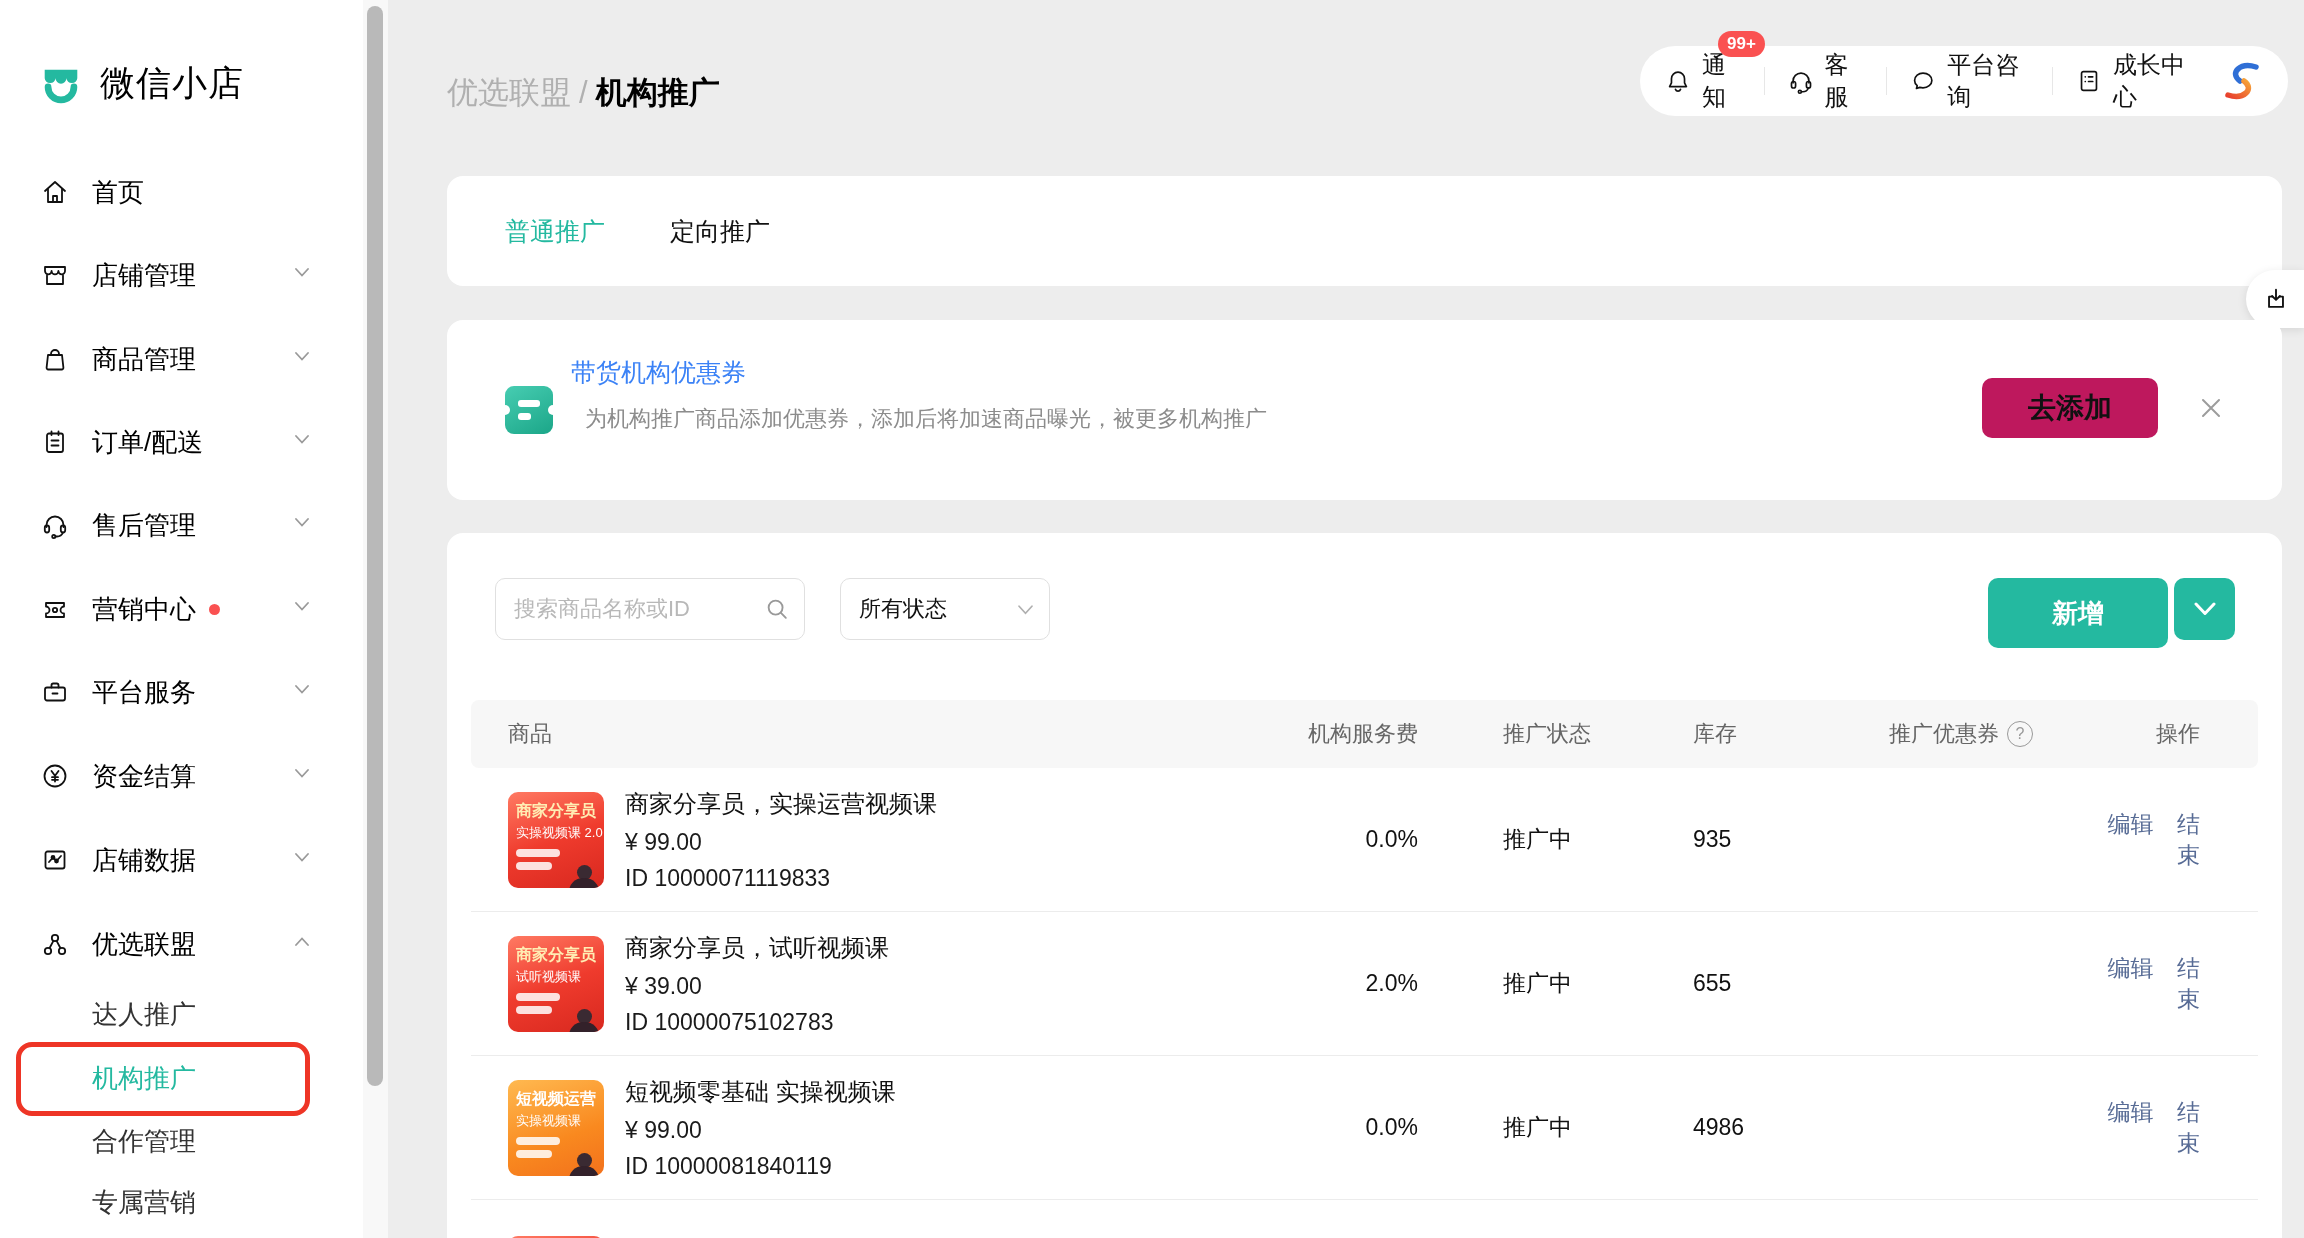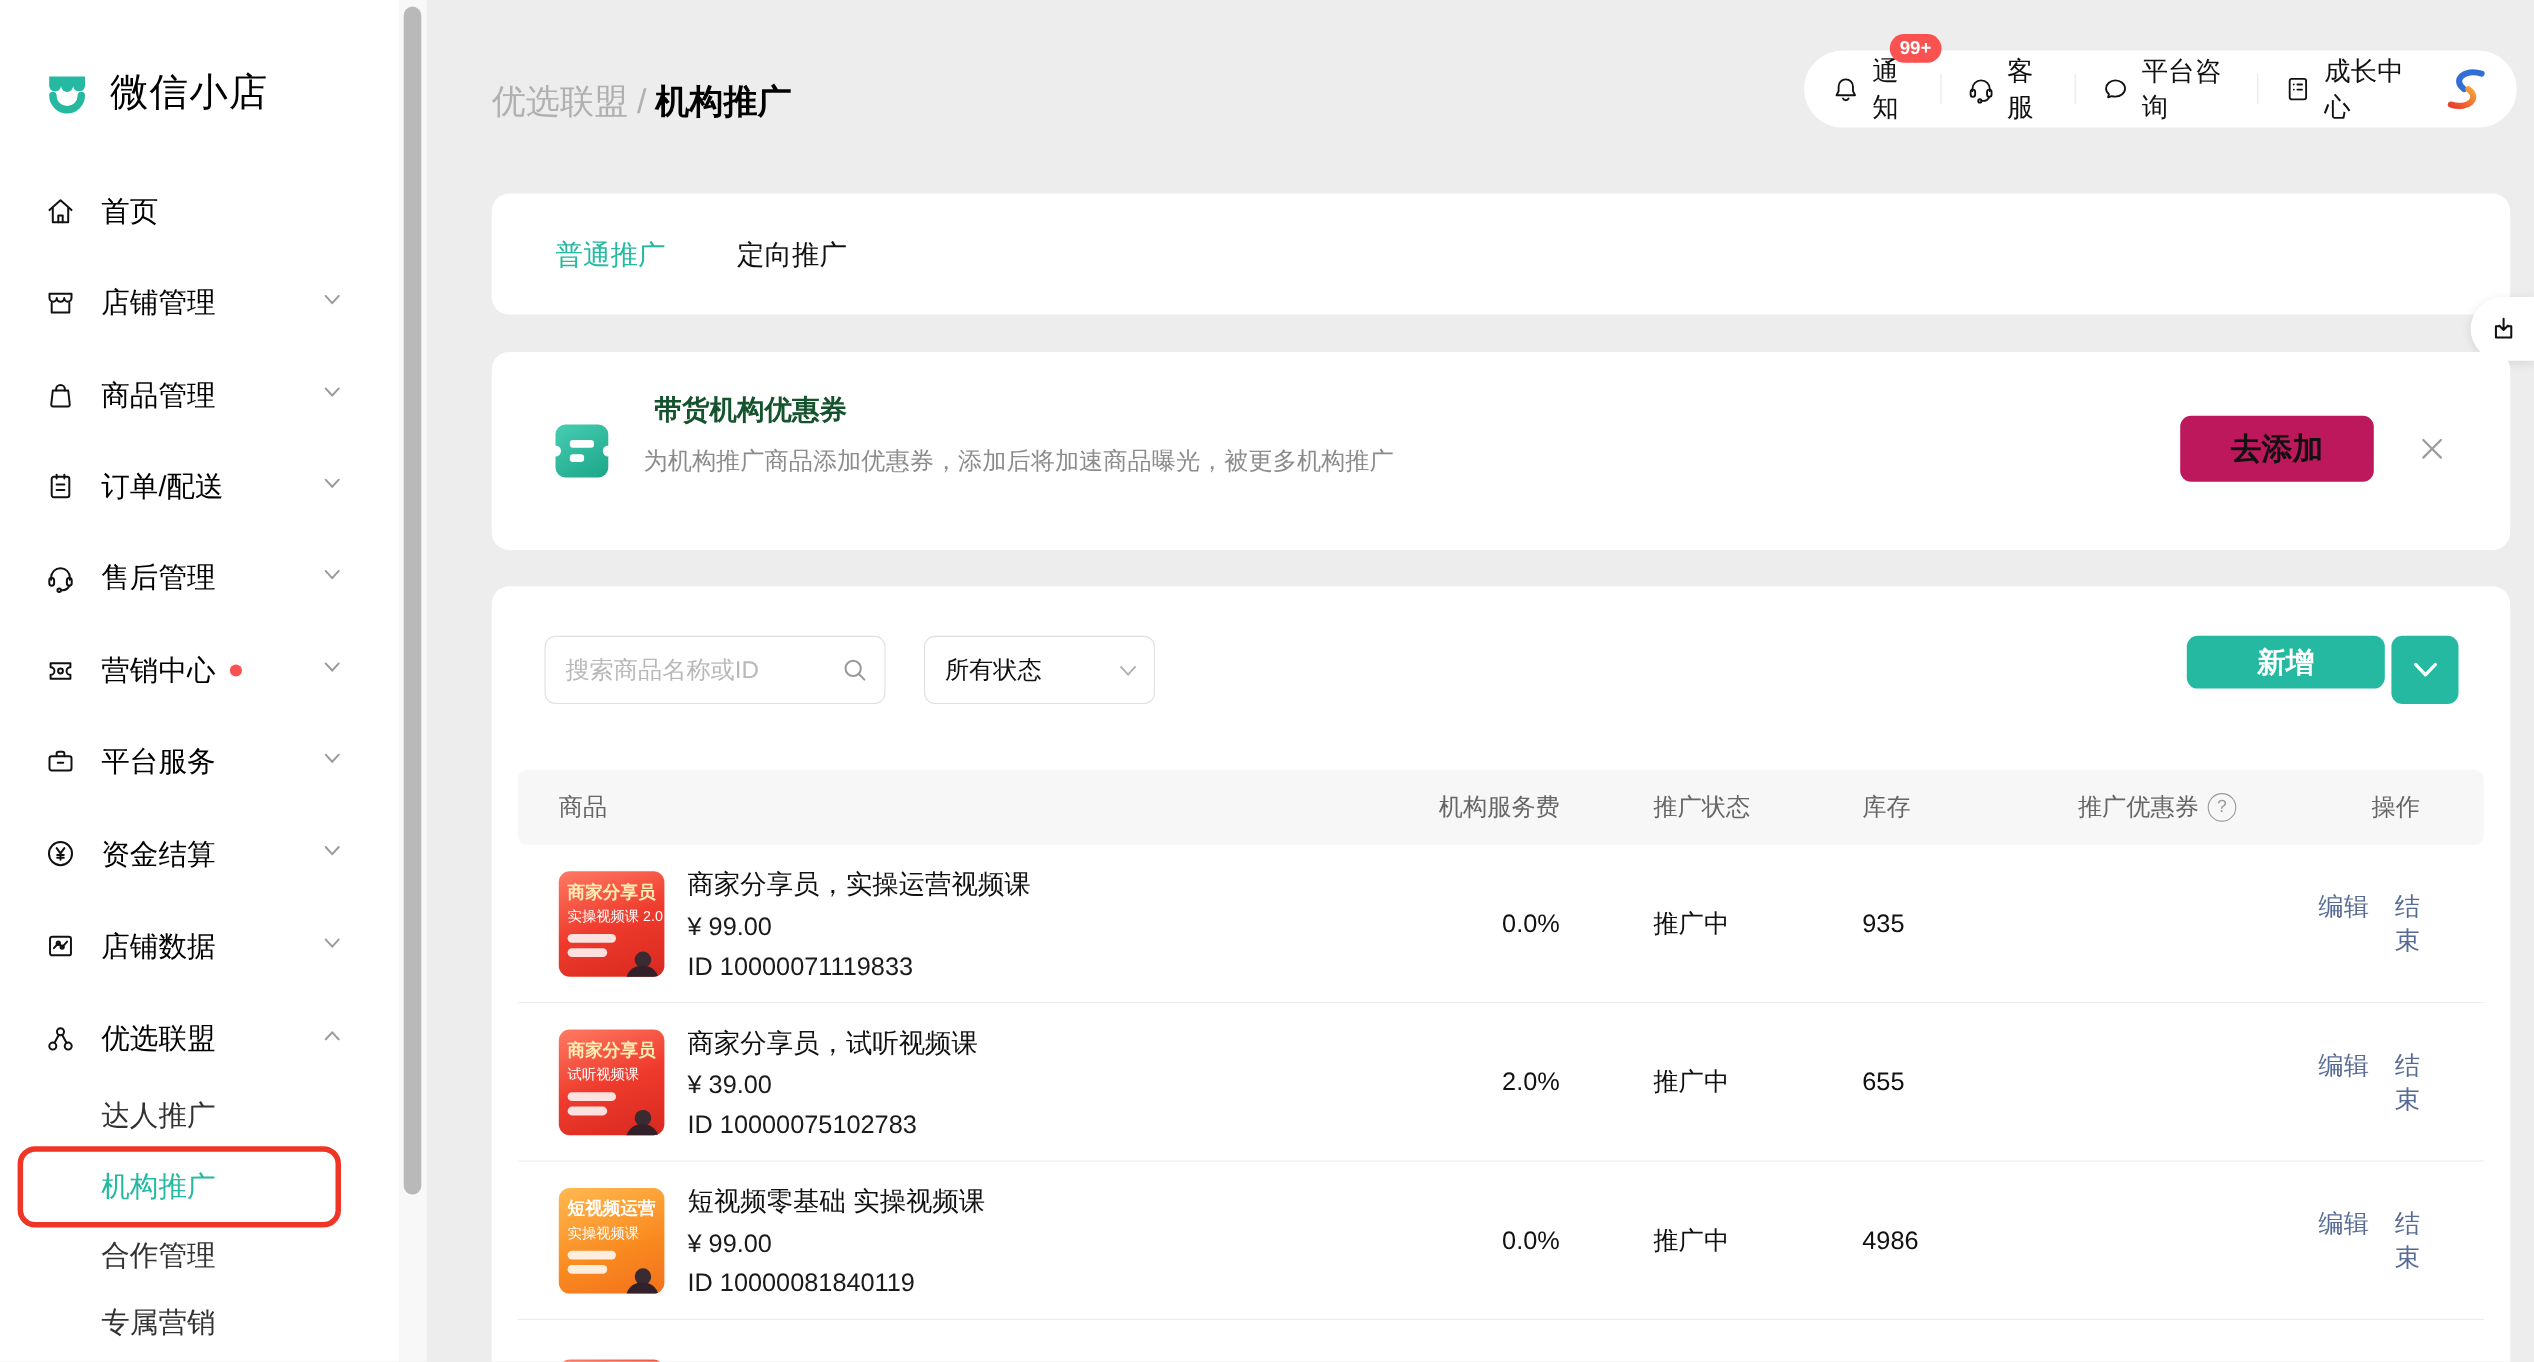--- a/index.html
+++ b/index.html
@@ -47,33 +47,33 @@
 
   .dl-pill{position:absolute;right:0;top:270px;width:58px;height:58px;background:#fff;border-radius:29px 0 0 29px;box-shadow:0 2px 10px rgba(0,0,0,.10);cursor:pointer}
   .dl-pill svg{margin:16px 0 0 17px}
 
   .banner-card{top:320px;height:180px}
   .b-icon{position:absolute;left:58px;top:66px;width:48px;height:48px;border-radius:9px;background:linear-gradient(150deg,#47cdb2,#1ba688)}
   .b-icon .bar1{position:absolute;left:13px;top:14px;width:22px;height:7px;border-radius:3px;background:#fff}
   .b-icon .bar2{position:absolute;left:13px;top:27px;width:13px;height:7px;border-radius:3px;background:#fff}
   .b-icon .notch-l,.b-icon .notch-r{position:absolute;top:19px;width:10px;height:10px;border-radius:50%;background:#fff}
   .b-icon .notch-l{left:-5px}.b-icon .notch-r{right:-5px}
-  .b-title{position:absolute;left:148px;top:36px;font-size:25px;font-weight:bold;color:#14532d}
+  .b-title{position:absolute;left:124px;top:36px;font-size:25px;font-weight:normal;color:#3b82f6}
   .b-desc{position:absolute;left:138px;top:84px;font-size:22px;color:#8c8c8c}
   .b-btn{position:absolute;left:1535px;top:58px;width:176px;height:60px;background:#be185d;border:none;border-radius:10px;font-size:28px;font-weight:bold;color:#111;font-family:inherit;cursor:pointer}
   .b-close{position:absolute;left:1750px;top:74px;cursor:pointer}
 
   .table-card{top:533px;height:705px;border-radius:16px 16px 0 0}
   .search-box{position:absolute;left:48px;top:45px;width:310px;height:62px;border:1px solid #e0e0e0;border-radius:10px;background:#fff}
   .search-box input{width:100%;height:100%;border:none;outline:none;background:transparent;padding:0 56px 0 18px;font-size:22px;font-family:inherit;color:#111}
   .search-box input::placeholder{color:#b8b8b8}
   .search-box .mag{position:absolute;right:14px;top:17px}
   .select{position:absolute;left:393px;top:45px;width:210px;height:62px;border:1px solid #e0e0e0;border-radius:10px;display:flex;align-items:center;padding:0 18px;font-size:22px;color:#111;cursor:pointer}
   .select .sel-chev{position:absolute;right:16px;top:26px}
-  .add-btn{position:absolute;left:1541px;top:45px;width:180px;height:48px;background:#24b9a0;border:none;border-radius:10px;color:#fff;font-size:26px;font-weight:bold;font-family:inherit;cursor:pointer}
+  .add-btn{position:absolute;left:1541px;top:45px;width:180px;height:70px;background:#24b9a0;border:none;border-radius:10px;color:#fff;font-size:26px;font-weight:bold;font-family:inherit;cursor:pointer}
   .add-chev-btn{position:absolute;left:1727px;top:45px;width:61px;height:62px;background:#24b9a0;border:none;border-radius:10px;cursor:pointer;display:flex;align-items:center;justify-content:center}
 
   .cols{display:grid;grid-template-columns:1fr 160px 200px 200px 270px 170px;align-items:center}
   .t-head{position:absolute;left:24px;right:24px;top:167px;height:68px;background:#f7f7f7;border-radius:8px;font-size:22px;color:#666}
   .c-product{padding-left:37px}
   .c-fee{text-align:right}
   .c-status{padding-left:85px}
   .c-stock{padding-left:75px}
   .c-coupon{padding-left:71px;display:flex;align-items:center}
   .c-actions{text-align:right;padding-right:58px}

